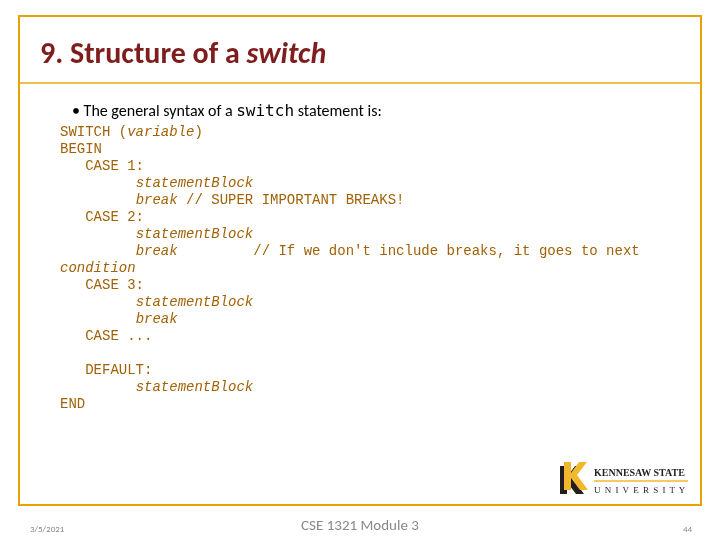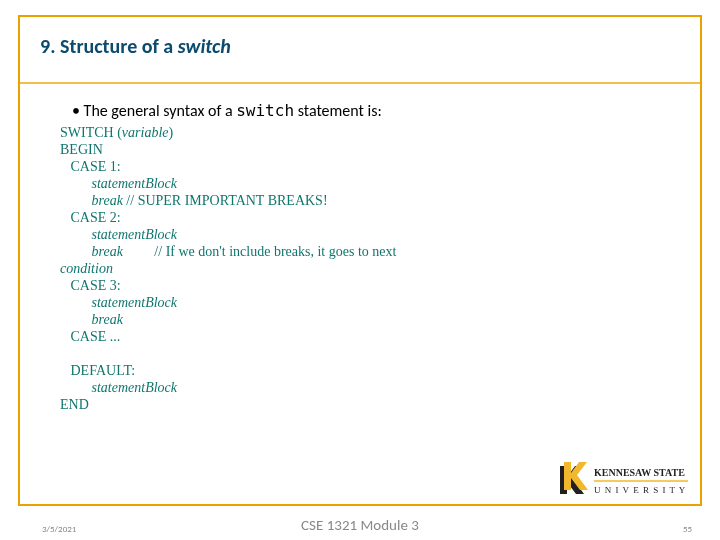--- a/index.html
+++ b/index.html
@@ -16,23 +16,23 @@
     left: 18px;
     top: 15px;
     right: 18px;
     bottom: 34px;
     border: 2px solid #e9a200;
   }
   .title {
     position: absolute;
     left: 40px;
     top: 34px;
-    font-size: 20px;
+    font-size: 30px;
     font-weight: 700;
-    color: #0c4a6e;
+    color: #7f1d1d;
   }
   .title .kw {
     font-style: italic;
   }
   .hr {
     position: absolute;
     left: 18px;
     top: 82px;
     right: 18px;
     height: 2px;
@@ -49,30 +49,30 @@
   }
   .lead .mono {
     font-family: Consolas, monospace;
     font-size: 16px;
   }
   .code {
     position: absolute;
     left: 60px;
     top: 124px;
     right: 38px;
-    font-family: Liberation Serif, serif;
+    font-family: Liberation Mono, monospace;
     font-size: 14px;
     line-height: 17px;
-    color: #0f766e;
+    color: #a16207;
     white-space: pre;
   }
   .code .it { font-style: italic; }
   .footer-left {
     position: absolute;
-    left: 42px;
+    left: 30px;
     bottom: 6px;
     font-size: 9px;
     color: #888;
     margin-top: 48px;
   }
   .footer-center {
     position: absolute;
     left: 50%;
     transform: translateX(-50%);
     bottom: 6px;
@@ -135,13 +135,13 @@
       <path d="M10 4 L10 32 L17 32 L17 20 L26 32 L34 32 L23 17 L33 4 L25 4 L17 15 L17 4 Z" fill="#f1b82d"></path>
     </g>
     <text x="40" y="18" font-family="Georgia, serif" font-size="10" font-weight="700" fill="#231f20">KENNESAW STATE</text>
     <line x1="40" y1="23" x2="134" y2="23" stroke="#f1b82d" stroke-width="1.5"></line>
     <text x="40" y="35" font-family="Georgia, serif" font-size="9" letter-spacing="1" fill="#231f20">U N I V E R S I T Y</text>
   </svg>
 </div>
 
 <div class="footer-left">3/5/2021</div>
 <div class="footer-center">CSE 1321 Module 3</div>
-<div class="footer-right">55</div>
+<div class="footer-right">44</div>
 
 </body></html>

